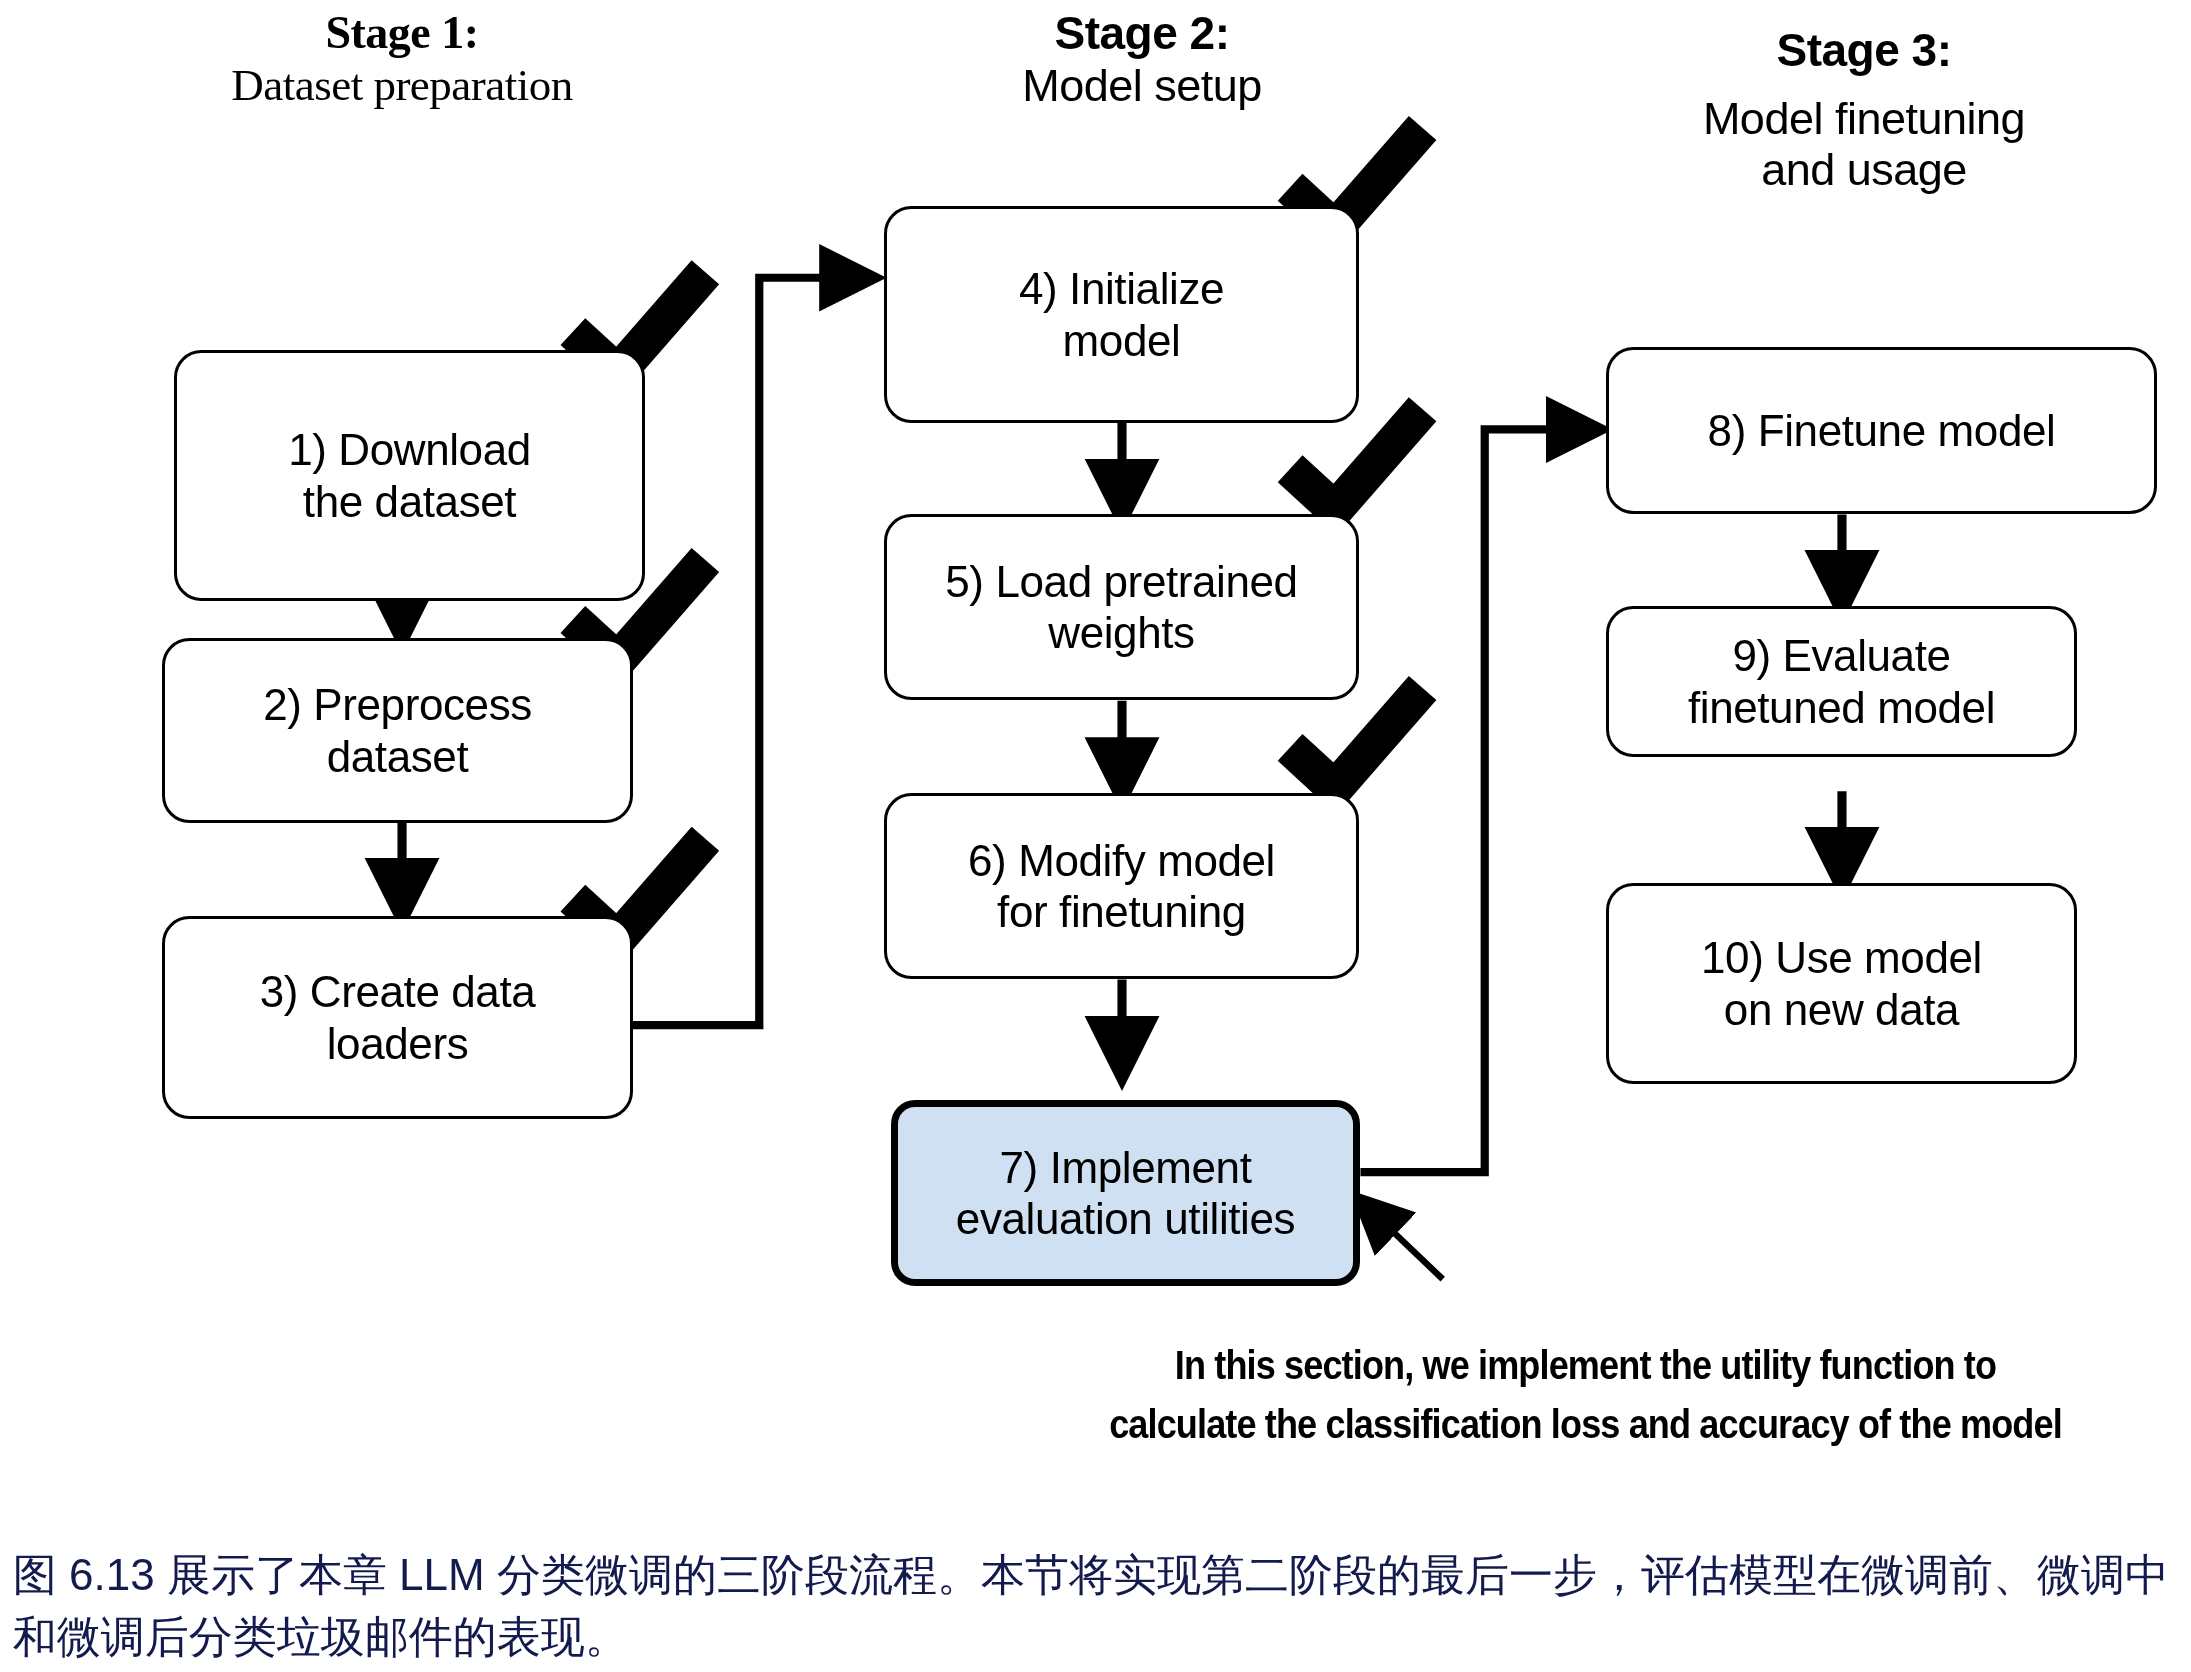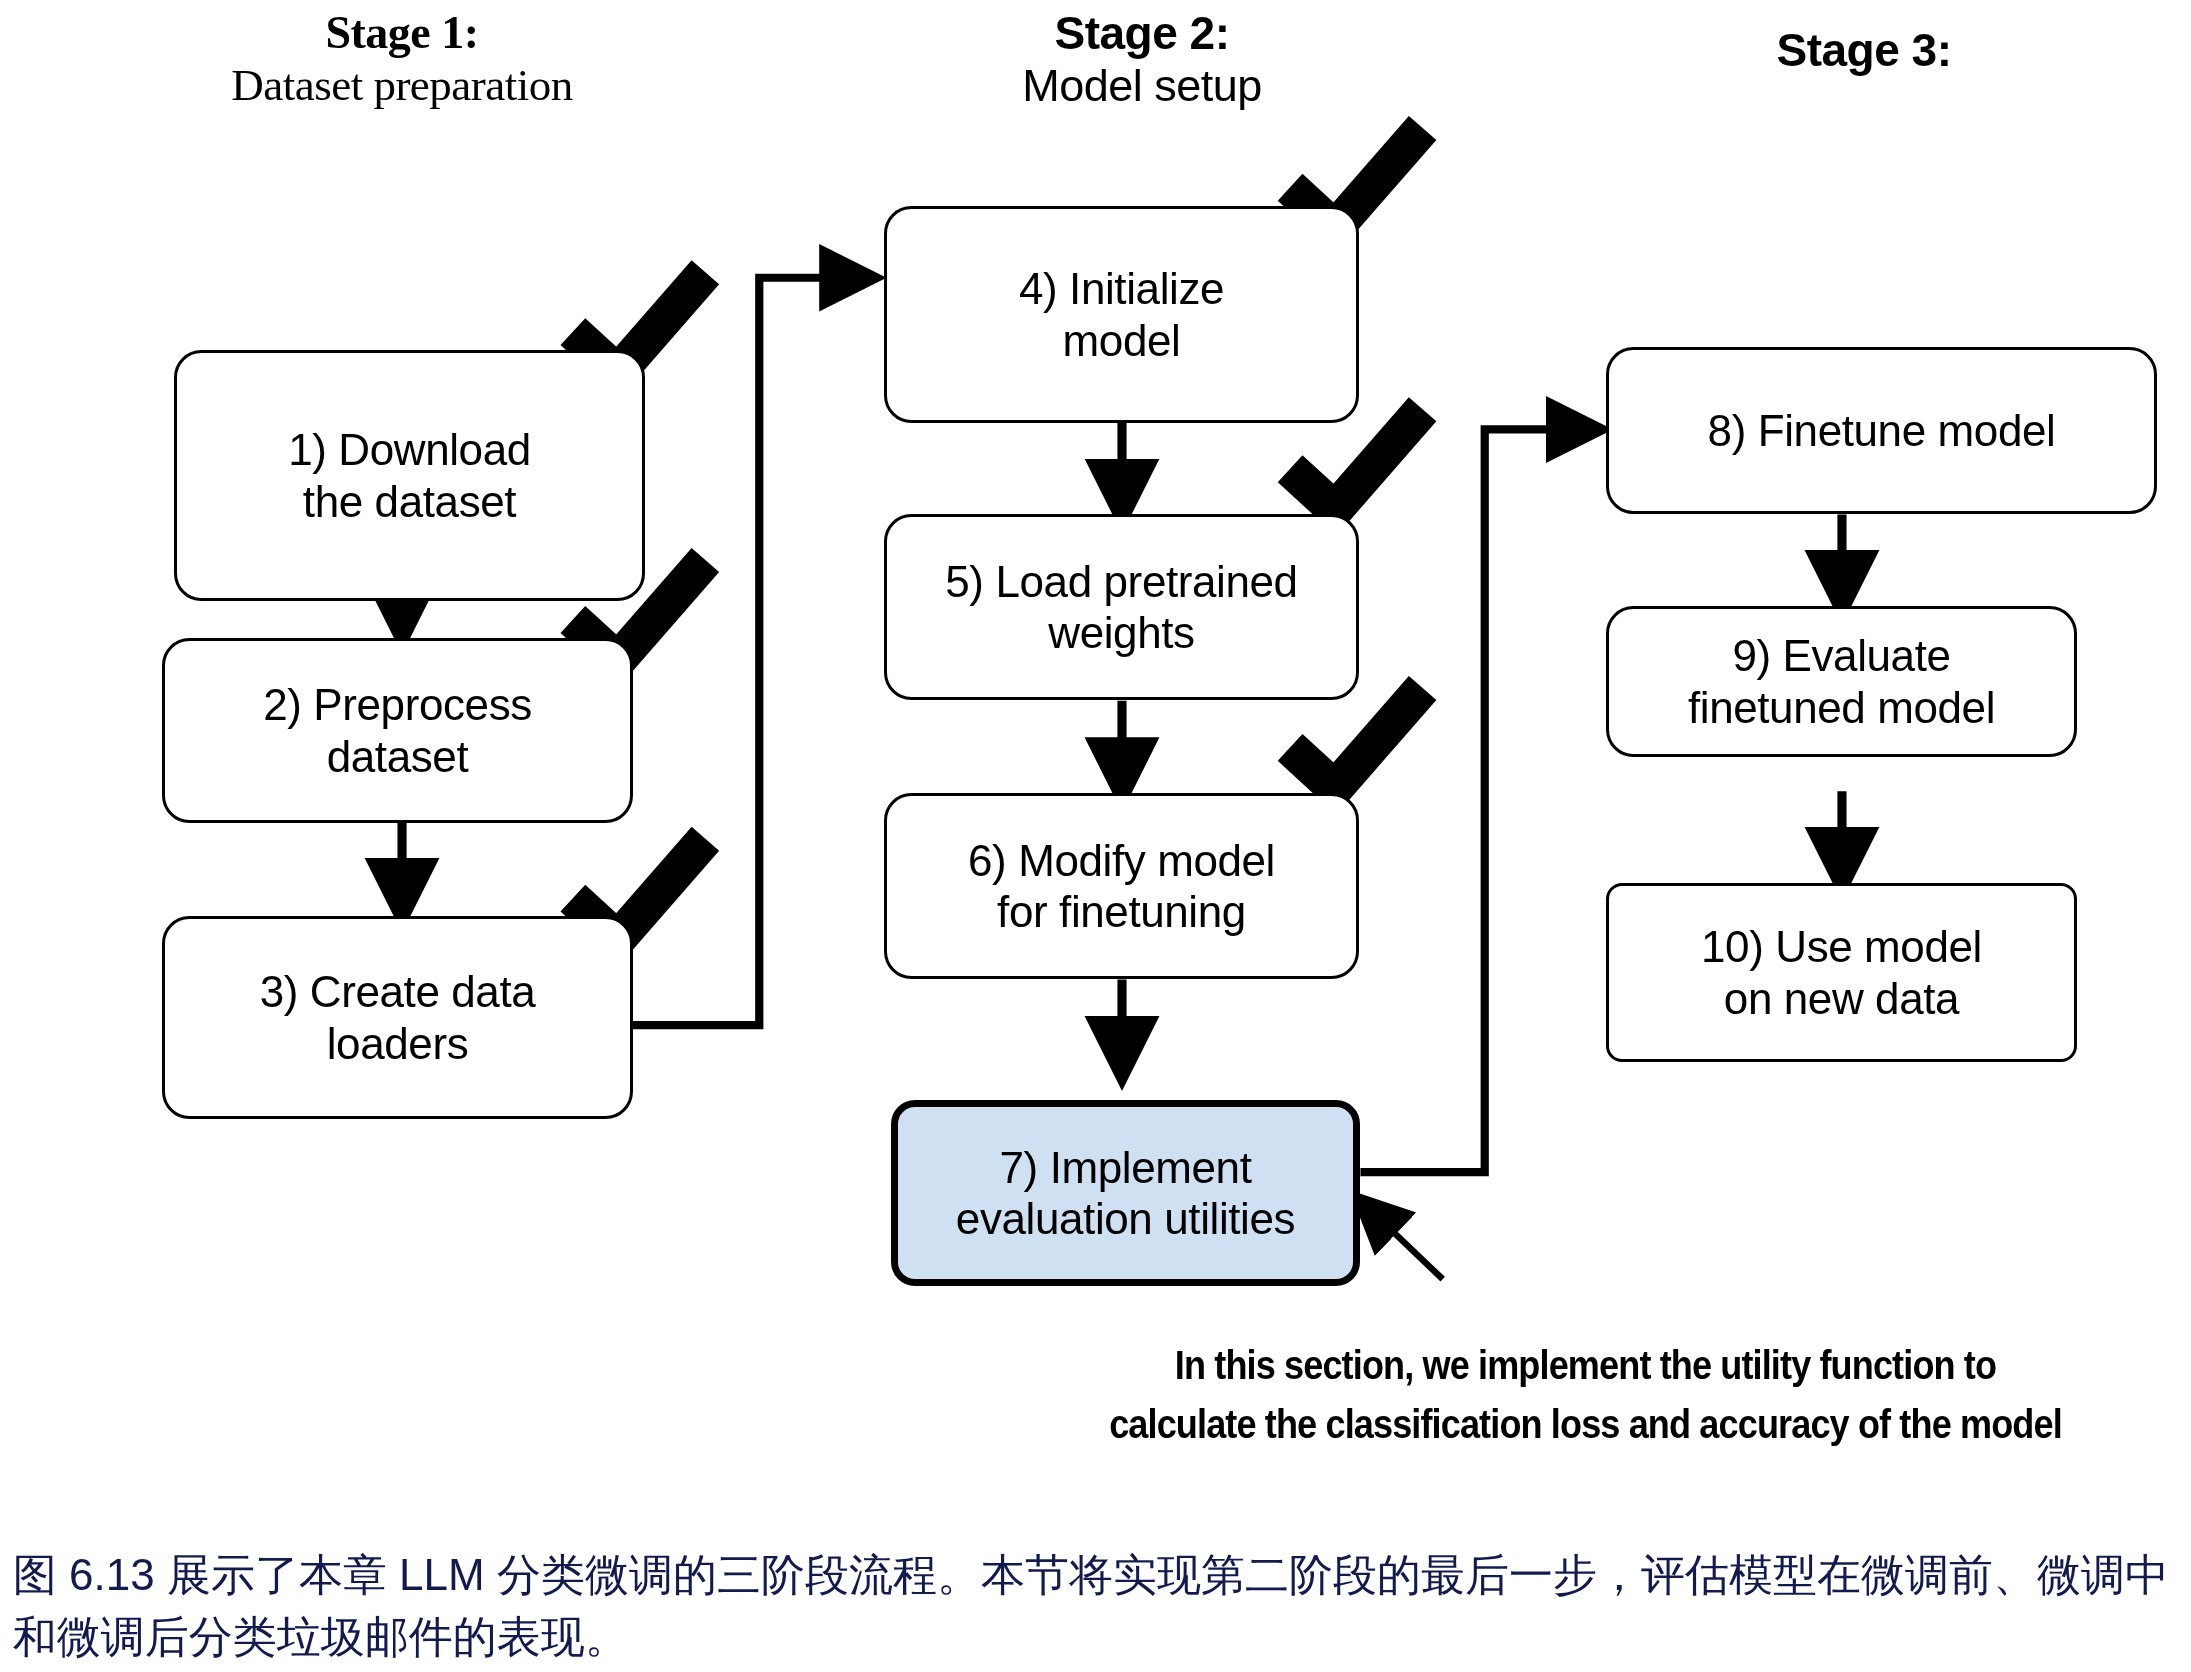--- a/index.html
+++ b/index.html
@@ -171,20 +171,22 @@
     <span class="t2">Dataset preparation</span>
   </div>
 
   <div class="stage-head" style="left:822px; top:7.3px; width:640px;">
     <span class="t1">Stage 2:</span>
     <span class="t2">Model setup</span>
   </div>
 
   <div class="stage-head" style="left:1544px; top:7.3px; width:640px; white-space:pre-line;">
     <span class="t1">Stage 3:</span>
+    <span class="t2">Model finetuning
+and usage</span>
   </div>
 
   <div class="node" style="left:174px; top:350px; width:471px; height:251px;">1) Download
 the dataset</div>
 
   <div class="node" style="left:162px; top:638px; width:471px; height:185px;">2) Preprocess
 dataset</div>
 
   <div class="node" style="left:162px; top:916px; width:471px; height:203px;">3) Create data
 loaders</div>
@@ -199,21 +201,21 @@
 for finetuning</div>
 
   <div class="node highlight" style="left:891px; top:1072px; width:469px; height:186px;">7) Implement
 evaluation utilities</div>
 
   <div class="node" style="left:1606px; top:347px; width:551px; height:167px;">8) Finetune model</div>
 
   <div class="node" style="left:1606px; top:606px; width:471px; height:151px;">9) Evaluate
 finetuned model</div>
 
-  <div class="node" style="left:1606px; top:883px; width:471px; height:179px;border-radius:16px;">10) Use model
+  <div class="node" style="left:1606px; top:883px; width:471px; height:201px;">10) Use model
 on new data</div>
 
   <div class="annotation" style="left:987px; top:1336px; width:1197px;">In this section, we implement the utility function to
 calculate the classification loss and accuracy of the model</div>
 
   <div class="figcaption">图 6.13 展示了本章 LLM 分类微调的三阶段流程。本节将实现第二阶段的最后一步，评估模型在微调前、微调中和微调后分类垃圾邮件的表现。</div>
 
 </div>
 
 

